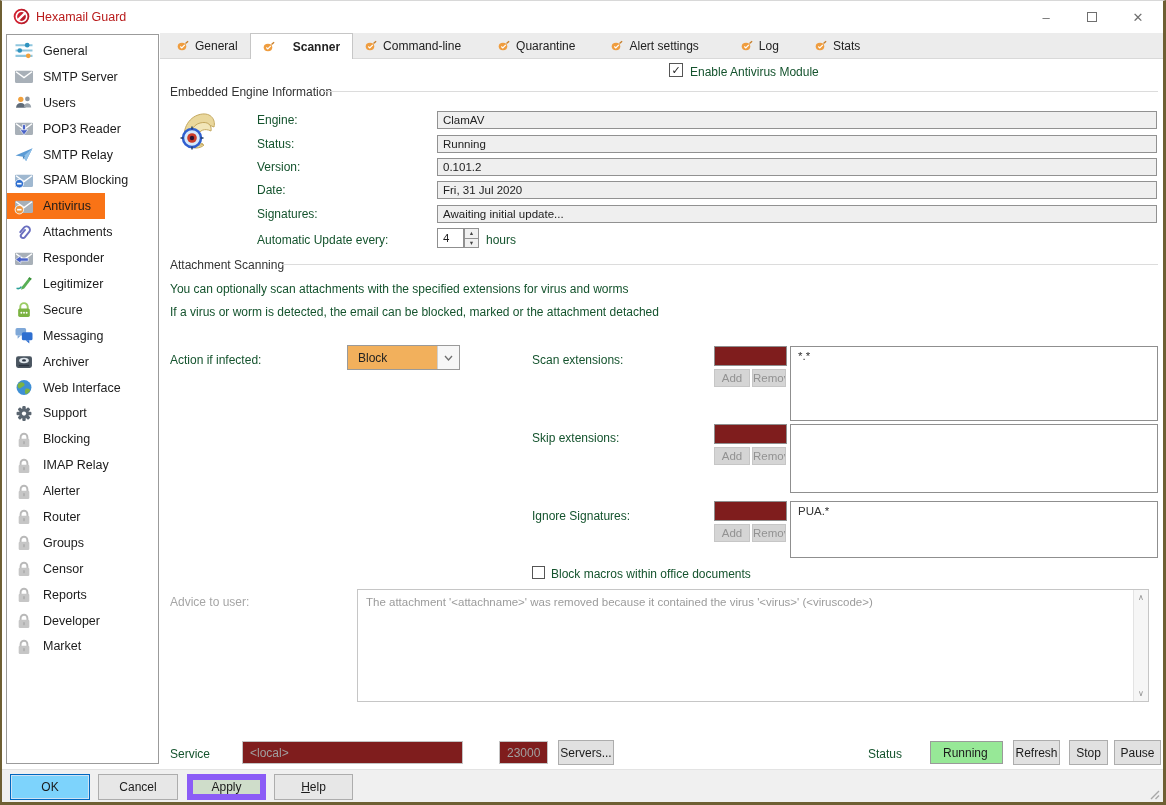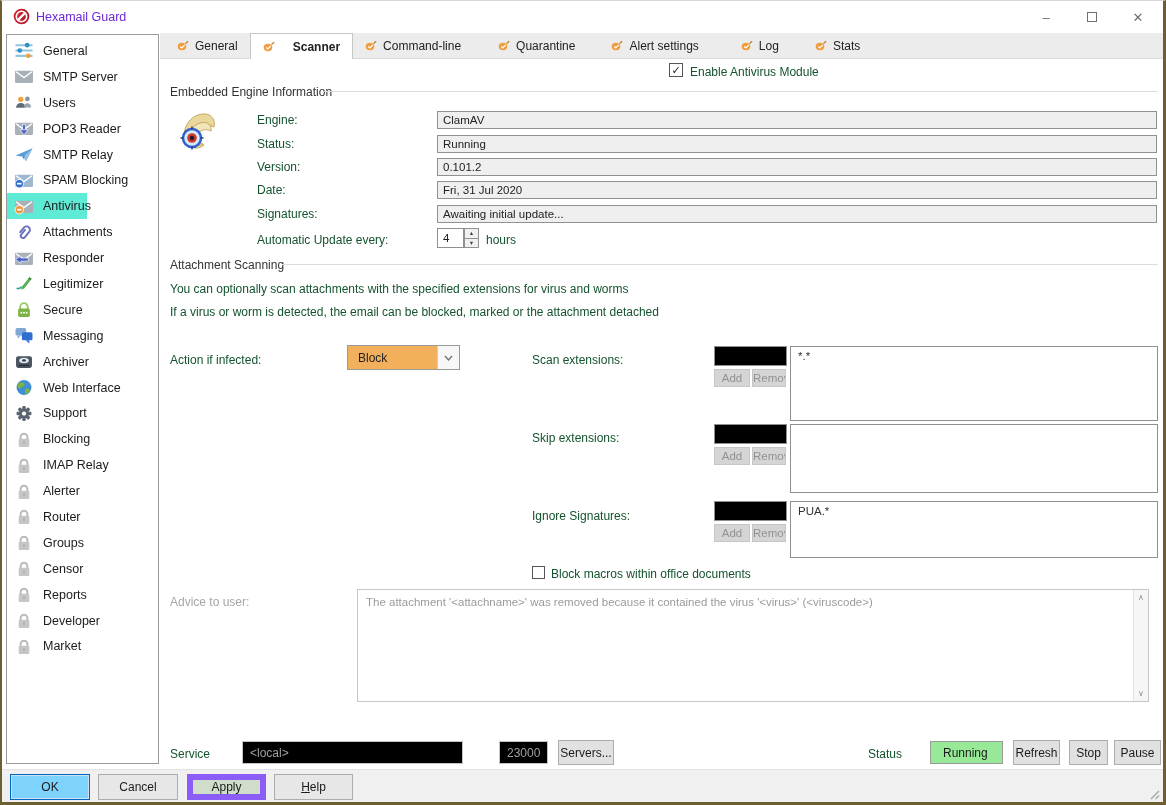--- a/index.html
+++ b/index.html
@@ -6,53 +6,53 @@
   html,body { background:#9a9a9a; }
   body { font-family:"Liberation Sans", sans-serif; }
   .window { position:relative; width:1166px; height:805px; background:#fff;
             border-top:1px solid #d8d8d8; border-left:2px solid #6e5f33;
             border-right:3px solid #6e5f33; border-bottom:3px solid #6e5f33;
             overflow:hidden; font-size:12px; color:#1b1b1b; }
 
   
   .titlebar { position:absolute; left:0; top:0; right:0; height:32px; background:#fff; }
   .app-icon { position:absolute; left:11px; top:7px; }
-  .title { position:absolute; left:34px; top:9px; color:#6d28d9; font-size:12.5px; }
+  .title { position:absolute; left:34px; top:9px; color:#b91c1c; font-size:12.5px; }
   .winctl { position:absolute; right:2px; top:0; height:32px; display:flex; }
   .wbtn { width:46px; height:32px; display:flex; align-items:center; justify-content:center;
           color:#6f6f6f; font-size:13px; cursor:default; }
   .wbtn.max span { width:10px; height:10px; border:1px solid #6f6f6f; display:block; }
 
   
   .sidebar { position:absolute; left:4px; top:33px; width:153px; height:730px;
              background:#fff; border:1px solid #9b9b9b; padding-top:3px; }
   .srow { display:flex; align-items:center; height:25.9px; padding-left:7px; gap:9px;
           font-size:12.5px; color:#1b1b1b; cursor:default; }
-  .srow.sel { background:#5eead4; width:80px; }
+  .srow.sel { background:#f97316; width:98px; }
   .icn { width:20px; height:17px; flex:none; }
   .slbl { white-space:nowrap; }
 
   
   .tabbar { position:absolute; left:158px; top:32px; right:0; height:26px; background:#ececec;
             border-bottom:1px solid #d9d9d9; display:flex; align-items:stretch; padding-left:5px; }
   .tab { display:flex; align-items:center; gap:6px; padding:0 12px; font-size:12px; color:#222; }
   .tab.active { background:#fff; border:1px solid #c6c6c6; border-bottom:none;
                 font-weight:bold; margin-bottom:-1px;gap:18px; }
 
   
   .lbl { position:absolute; font-size:12px; color:#14532d; white-space:nowrap; }
   .lbl.gray { color:#a6a6a6; }
   .grp-title { position:absolute; font-size:12px; color:#333; white-space:nowrap; }
   .grp-line { position:absolute; height:1px; background:#dcdcdc; }
   .field { position:absolute; height:18px; background:#efefef; border:1px solid #919191;
            font-size:11.5px; color:#222; padding:2px 5px; white-space:nowrap; overflow:hidden; }
   .check { position:absolute; width:14px; height:14px; border:1px solid #555; background:#fff;
            display:flex; align-items:center; justify-content:center; font-size:11px; color:#222; }
   .check.small { width:13px; height:13px; }
-  .inp { position:absolute; background:#000000; border:1px solid #8f8f8f; }
+  .inp { position:absolute; background:#7f1d1d; border:1px solid #8f8f8f; }
   .btn-sm { position:absolute; background:#d5d5d5; border:1px solid #c6c6c6; color:#929292;
             font-size:11.5px; text-align:center; line-height:16px; overflow:hidden; white-space:nowrap; }
   .listbox { position:absolute; background:#fff; border:1px solid #8f8f8f; font-size:11.5px; color:#333; }
   .listbox .item { padding:3px 7px; }
 
   .dd { position:absolute; left:345px; top:344px; width:113px; height:25px;
         border:1px solid #9a9a9a; background:#f2b05c; display:flex; }
   .dd-text { flex:1; padding:5px 0 0 10px; font-size:12px; color:#222; }
   .dd-arrow { width:22px; background:#f7f7f7; border-left:1px solid #cfcfcf;
               display:flex; align-items:center; justify-content:center; }

